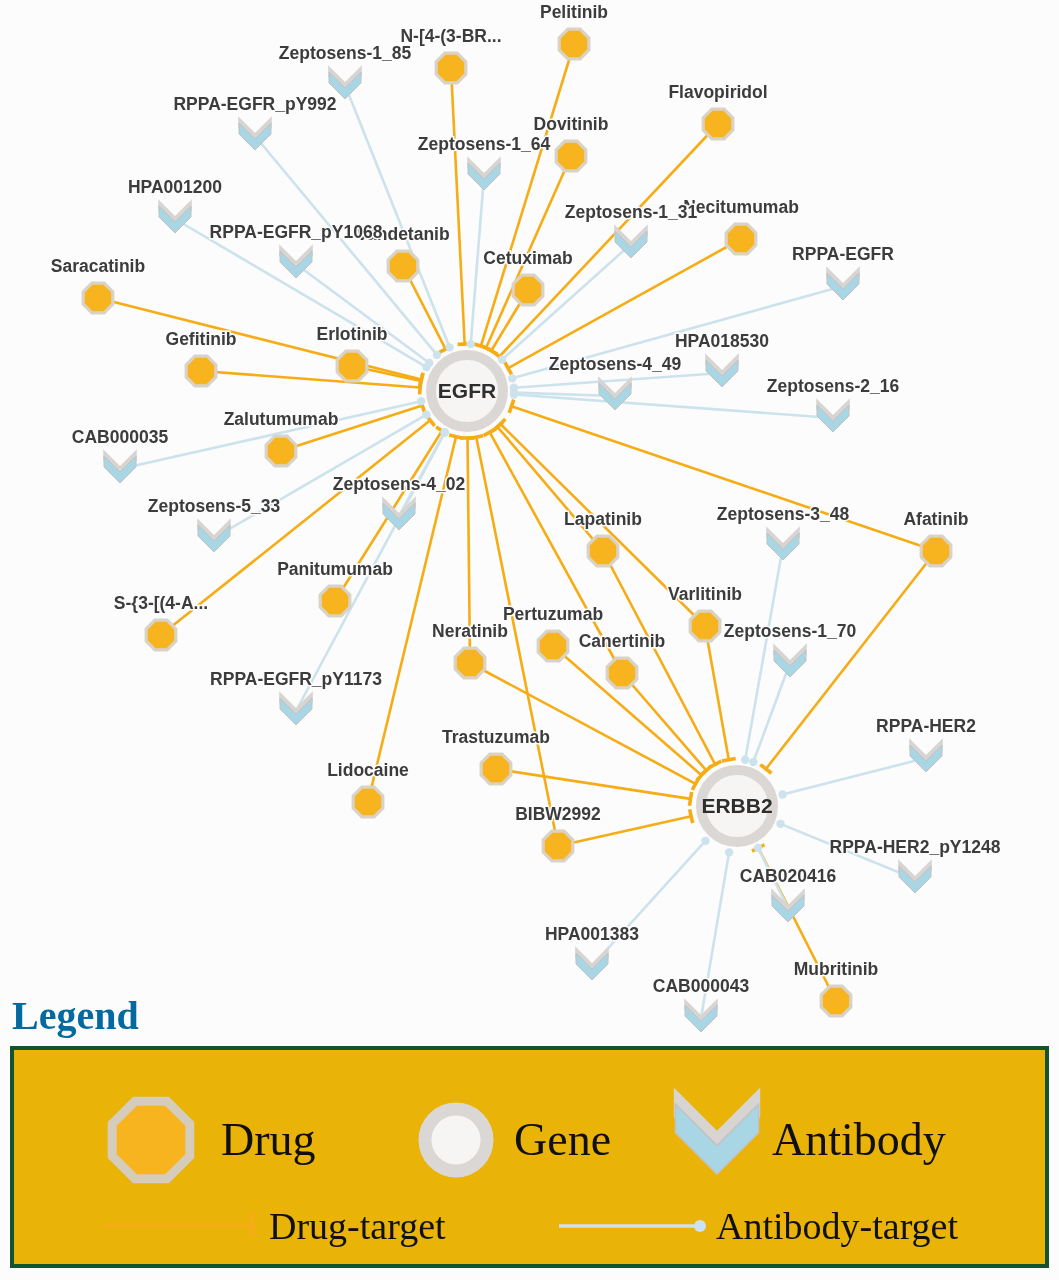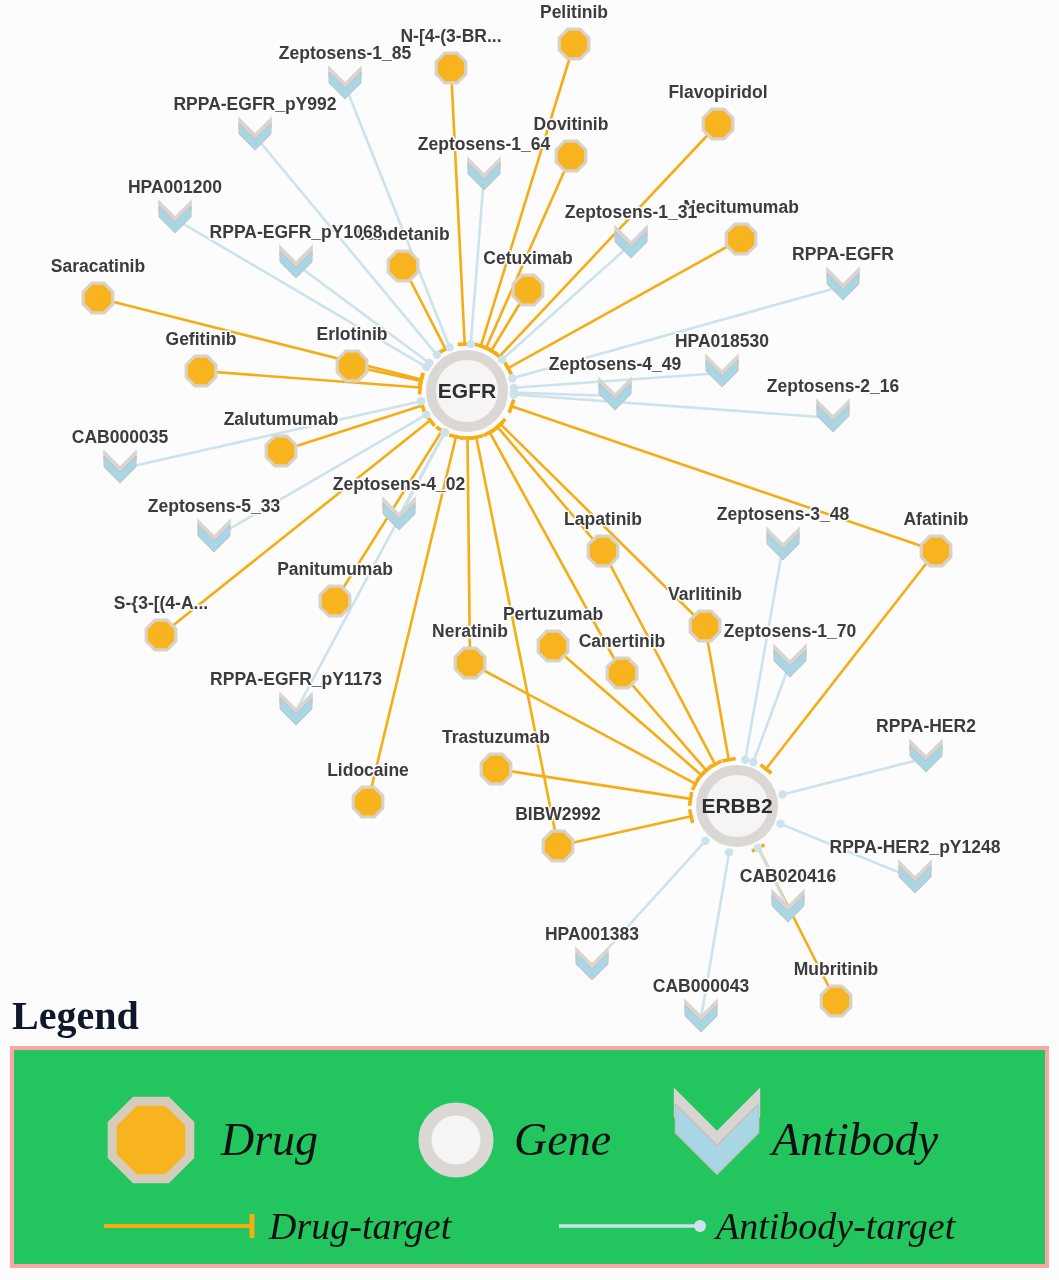--- a/index.html
+++ b/index.html
@@ -1,21 +1,21 @@
 <!DOCTYPE html>
 <html><head>
 <meta charset="utf-8">
 <style>
   html,body{margin:0;padding:0;background:#ffffff;}
   .stage{position:relative;width:1059px;height:1280px;background:#FCFCFC;font-family:"Liberation Sans",sans-serif;overflow:hidden;}
   #network-svg{position:absolute;left:0;top:0;}
   .node-label{font-family:"Liberation Sans",sans-serif;font-weight:bold;font-size:17.5px;fill:#3C3C3C;paint-order:stroke;stroke:#FCFCFC;stroke-width:3px;}
   .gene-label{font-family:"Liberation Sans",sans-serif;font-weight:bold;font-size:21px;fill:#2E2E2E;}
-  .legend-title{position:absolute;left:12px;top:992px;font-family:"Liberation Serif",serif;font-weight:bold;font-size:40px;color:#0f172a;}
-  .legend-box{position:absolute;left:10px;top:1046px;width:1031px;height:214px;border:4px solid #fca5a5;background:#22c55e;font-style:italic;}
+  .legend-title{position:absolute;left:12px;top:992px;font-family:"Liberation Serif",serif;font-weight:bold;font-size:40px;color:#0369a1;}
+  .legend-box{position:absolute;left:10px;top:1046px;width:1031px;height:214px;border:4px solid #14532d;background:#eab308;}
   #legend-svg{position:absolute;left:0;top:0;}
   .legend-label{font-family:"Liberation Serif",serif;font-size:46px;fill:#101010;}
   .legend-edge-label{font-family:"Liberation Serif",serif;font-size:38px;fill:#101010;}
 </style>
 </head>
 <body>
 
 <div class="stage">
   <svg id="network-svg" width="1059" height="1280" viewBox="0 0 1059 1280">
       <g>

